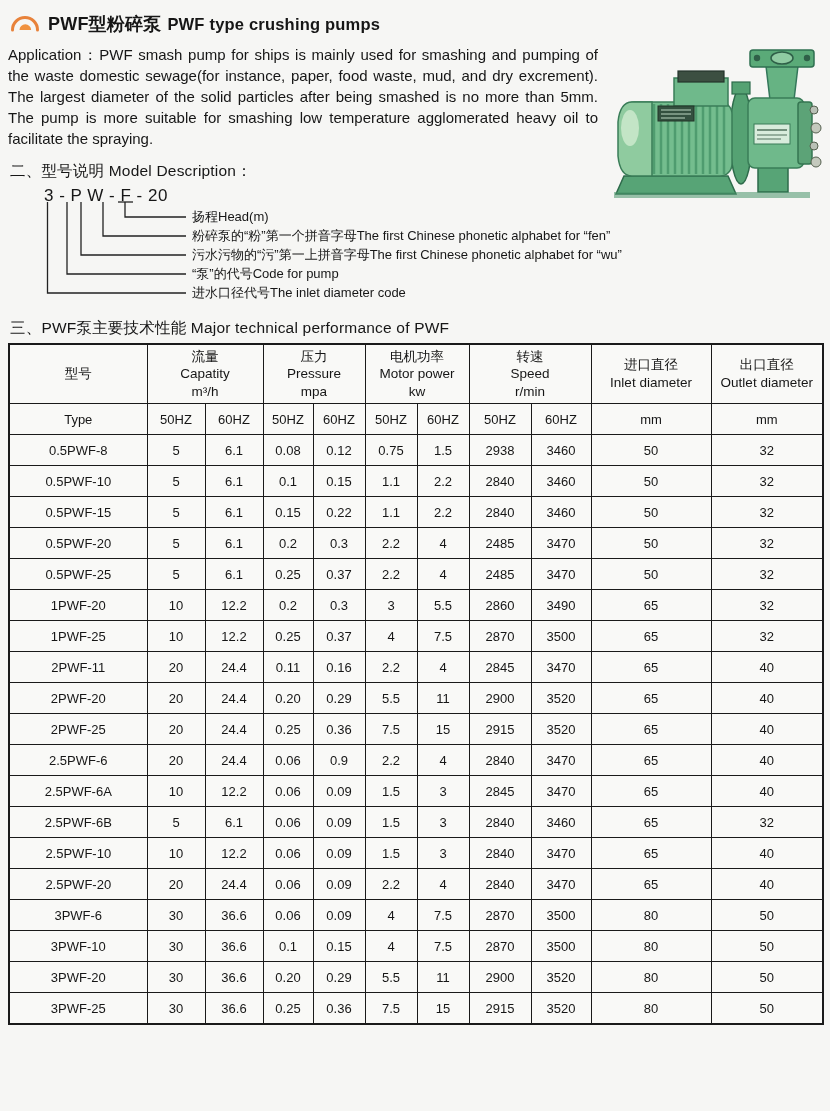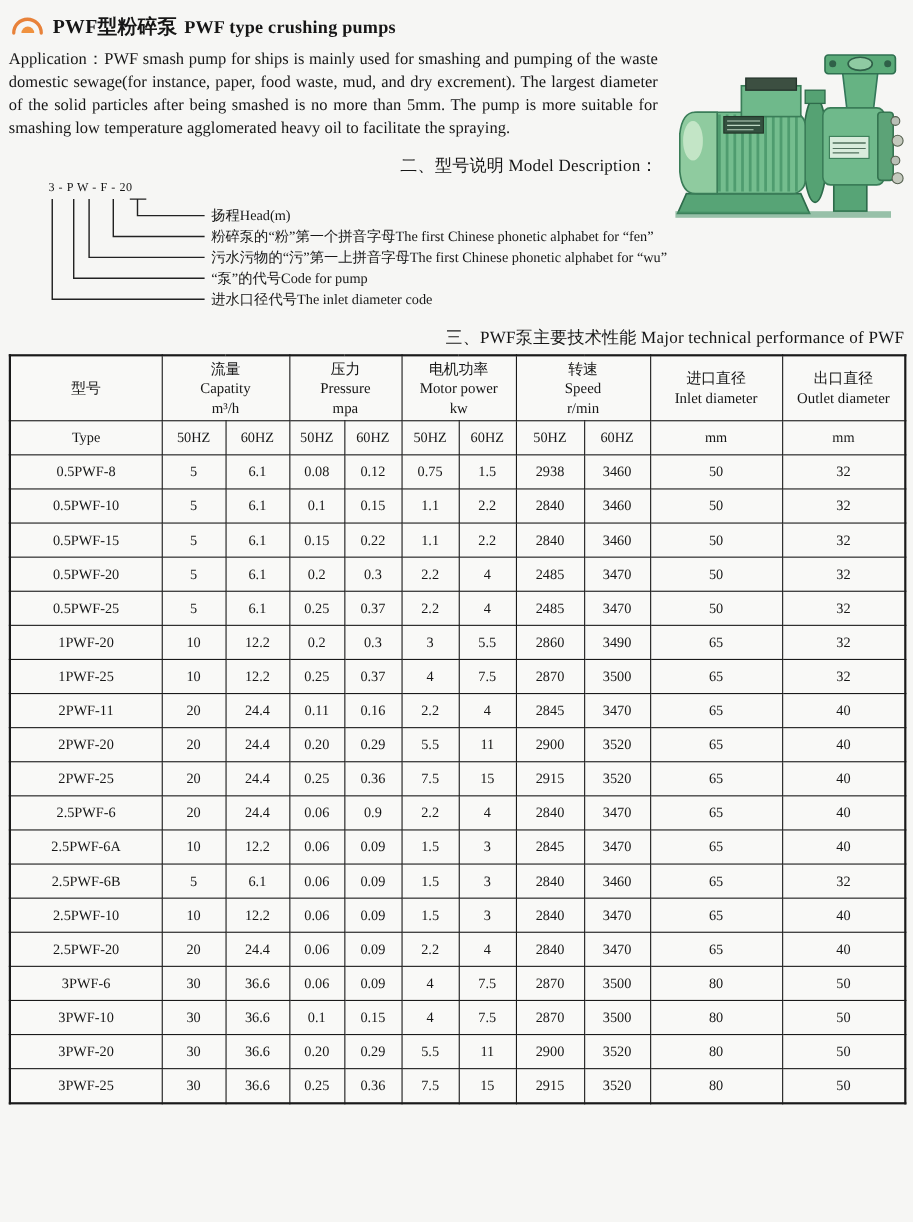--- a/index.html
+++ b/index.html
@@ -1,36 +1,36 @@
 <!DOCTYPE html>
 <html><head>
 <meta charset="utf-8">
 <style>
   html,body{margin:0;padding:0;background:#ffffff;}
   .page{
     width:830px;height:1111px;box-sizing:border-box;
     background:#f6f6f4;color:#161616;
-    font-family:Liberation Serif, serif;
+    font-family:Liberation Sans, sans-serif;
     padding:8px 8px 0 8px;overflow:hidden;
   }
   
   .hdr{display:flex;align-items:center;gap:8px;margin:4px 0 8px 2px;}
   .hdr .logo{width:30px;height:20px;flex:0 0 auto;}
   .hdr h1{margin:0;font-size:18px;font-weight:bold;letter-spacing:0.2px;}
   .hdr h1 .en{font-size:16.5px;margin-left:6px;}
   
   .intro{font-size:15px;line-height:21px;text-align:justify;}
   .intro p{margin:0;}
   .pump-fig{float:right;width:214px;height:158px;margin:0 0 4px 10px;}
   .pump-fig svg{width:100%;height:100%;display:block;}
   
-  .sec-h{font-size:15.5px;font-weight:normal;margin:12px 0 4px 2px;letter-spacing:0.2px;text-align:right;}
+  .sec-h{font-size:15.5px;font-weight:normal;margin:12px 0 4px 2px;letter-spacing:0.2px;}
   
   .diagram{position:relative;height:120px;margin:2px 0 2px 28px;}
-  .diagram .code{position:absolute;left:8px;top:0;font-size:11px;letter-spacing:0.5px;}
+  .diagram .code{position:absolute;left:8px;top:0;font-size:17px;letter-spacing:0.5px;}
   .diagram svg.connectors{position:absolute;left:0;top:0;}
   .mlabel{position:absolute;left:156px;font-size:13px;line-height:17px;white-space:nowrap;}
   
   table.spec{border-collapse:collapse;width:814px;table-layout:fixed;
     font-size:13px;background:#f9f9f7;border:2px solid #1a1a1a;margin-top:4px;}
   table.spec th,table.spec td{
     border:1px solid #1a1a1a;text-align:center;vertical-align:middle;
     font-weight:normal;padding:0;overflow:hidden;}
   table.spec thead tr.grp th{height:58px;line-height:1.3;font-size:13.5px;}
   table.spec thead tr.sub th{height:30px;}

